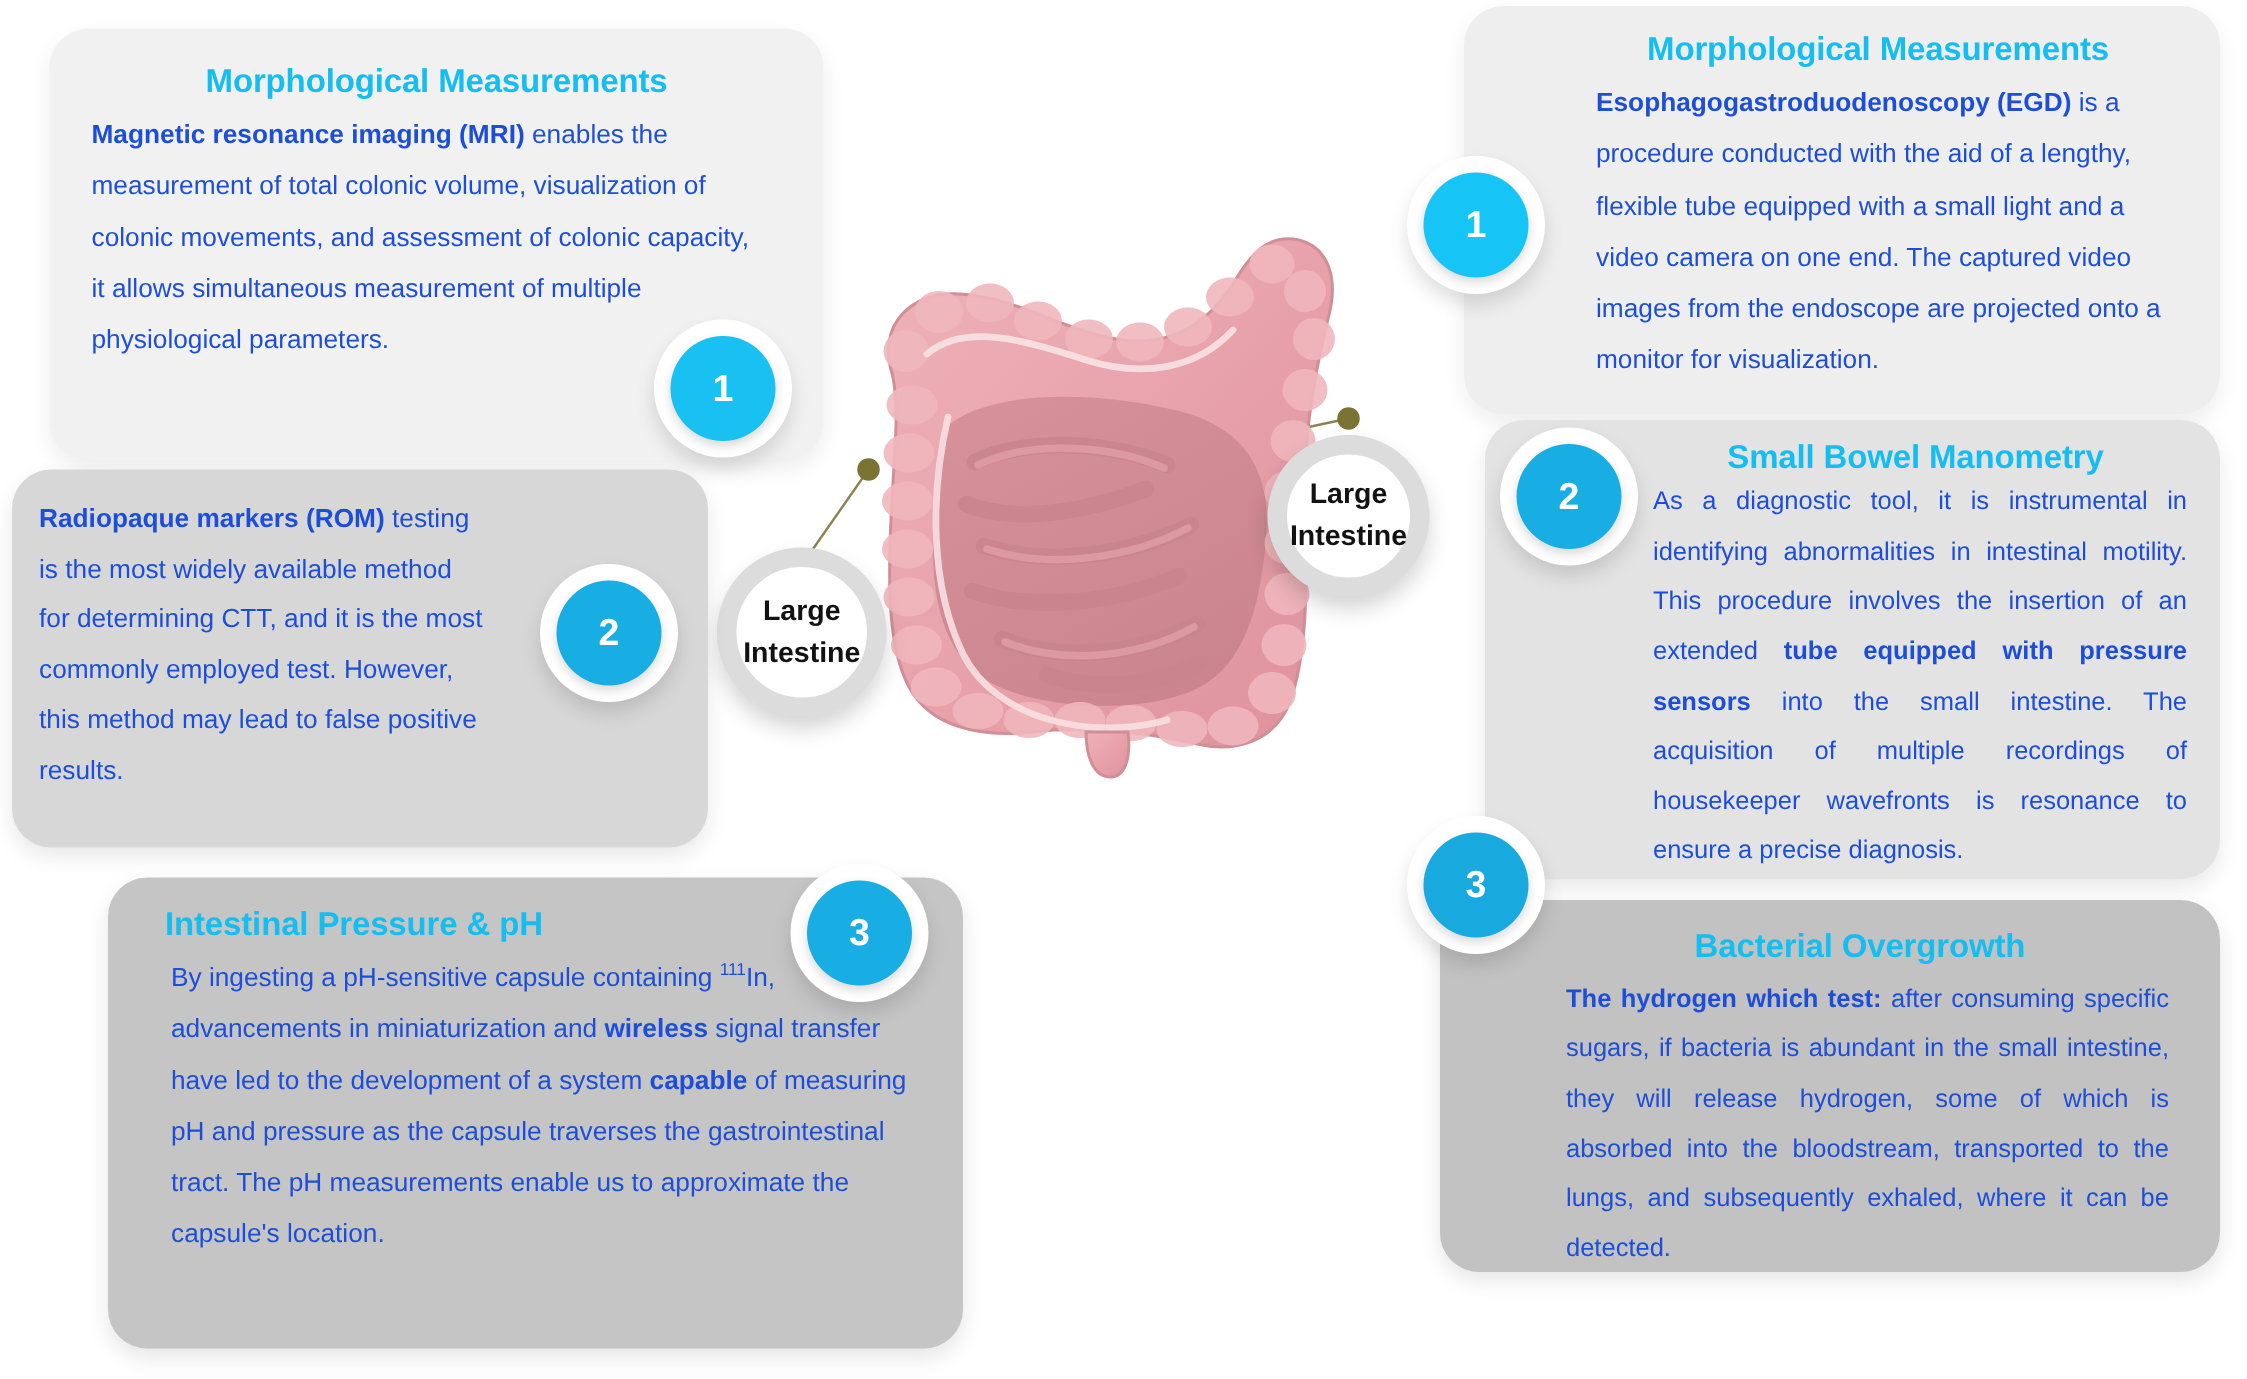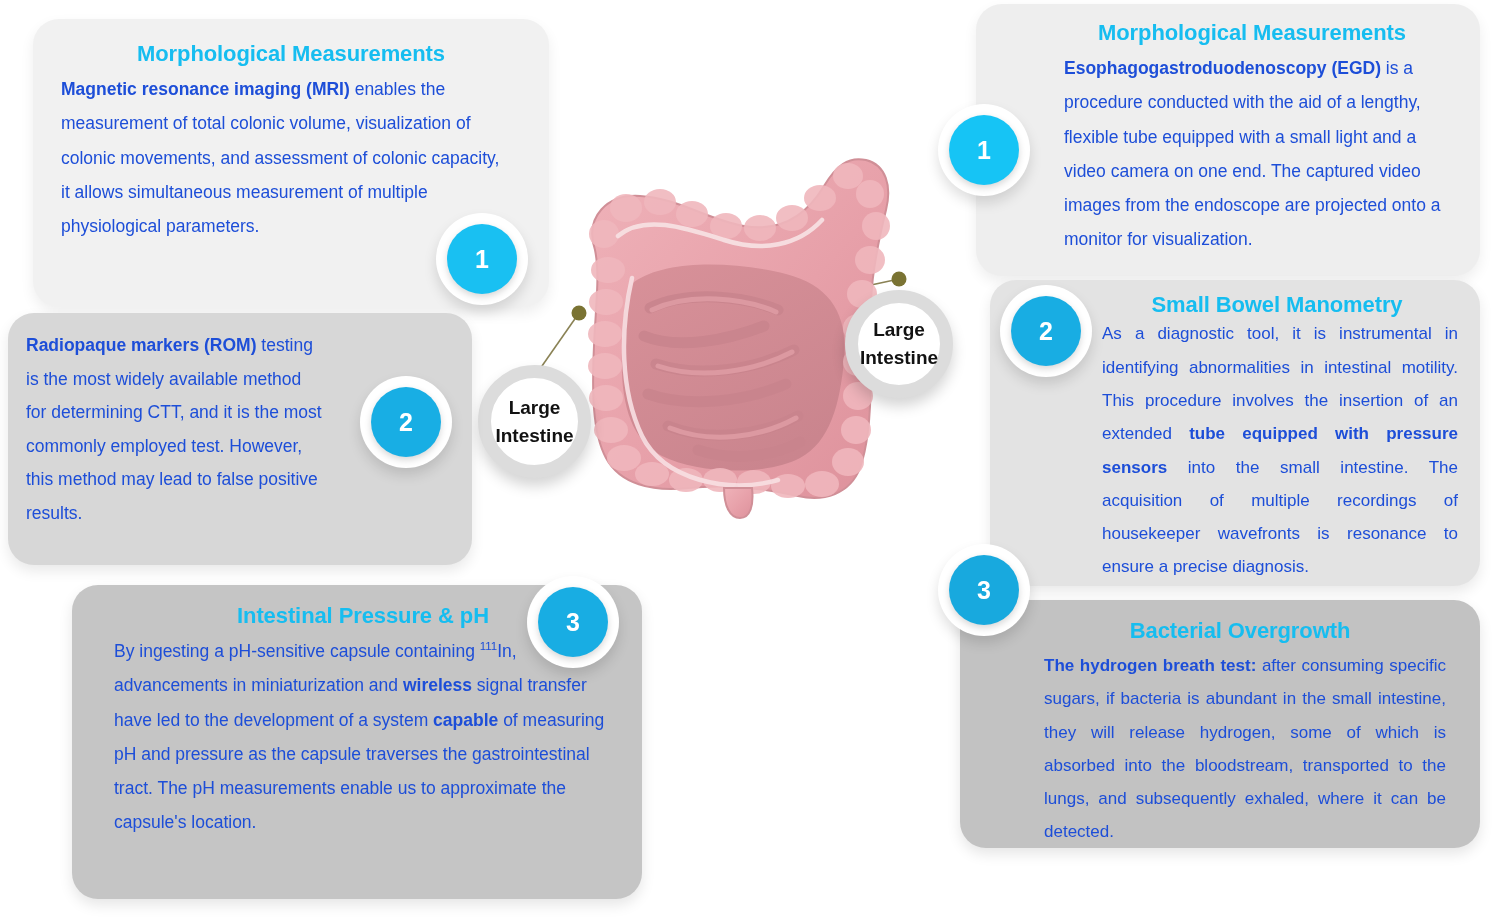--- a/index.html
+++ b/index.html
@@ -49,21 +49,21 @@
   #card-ctt .inner{padding:16px 150px 0 18px;}
   #card-ctt .title{text-align:left;margin-bottom:2px;}
   #card-ctt .body{line-height:1.92;}
 
   #card-ph{
     left:72px;top:585px;width:570px;height:314px;
     background:#c5c5c5;
     box-shadow:0 6px 14px rgba(0,0,0,0.10);
   }
   #card-ph .inner{padding:18px 26px 0 42px;}
-  #card-ph .title{text-align:center;margin-left:-4px;}
+  #card-ph .title{text-align:left;margin-left:-4px;}
   #card-ph .body{line-height:1.95;}
   #card-ph .body sup{font-size:11.5px;vertical-align:super;line-height:0;}
 
   
   #card-egd{
     left:976px;top:4px;width:504px;height:272px;
     background:#eeeeee;
     box-shadow:0 6px 14px rgba(0,0,0,0.07);
   }
   #card-egd .inner{padding:16px 26px 0 88px;}
@@ -288,21 +288,21 @@
   <div class="card" id="card-sbm">
     <div class="inner">
       <p class="title">Small Bowel Manometry</p>
       <p class="body"><span>As a diagnostic tool, it is instrumental in identifying abnormalities in intestinal motility. This procedure involves the insertion of an extended </span><b>tube equipped with pressure sensors</b><span> into the small intestine. The acquisition of multiple recordings of housekeeper wavefronts is resonance to ensure a precise diagnosis.</span></p>
     </div>
   </div>
 
   <div class="card" id="card-bo">
     <div class="inner">
       <p class="title">Bacterial Overgrowth</p>
-      <p class="body"><b>The hydrogen breath test:</b><span> after consuming specific sugars, if bacteria is abundant in the small intestine, they   will release hydrogen, some of which is absorbed into the bloodstream, transported to the lungs, and subsequently exhaled, where it can be detected.</span></p>
+      <p class="body"><b>The hydrogen which test:</b><span> after consuming specific sugars, if bacteria is abundant in the small intestine, they   will release hydrogen, some of which is absorbed into the bloodstream, transported to the lungs, and subsequently exhaled, where it can be detected.</span></p>
     </div>
   </div>
 
   <div class="badge" id="badge-l1">
     <div class="disc">1</div>
   </div>
   <div class="badge" id="badge-l2">
     <div class="disc">2</div>
   </div>
   <div class="badge" id="badge-l3">

